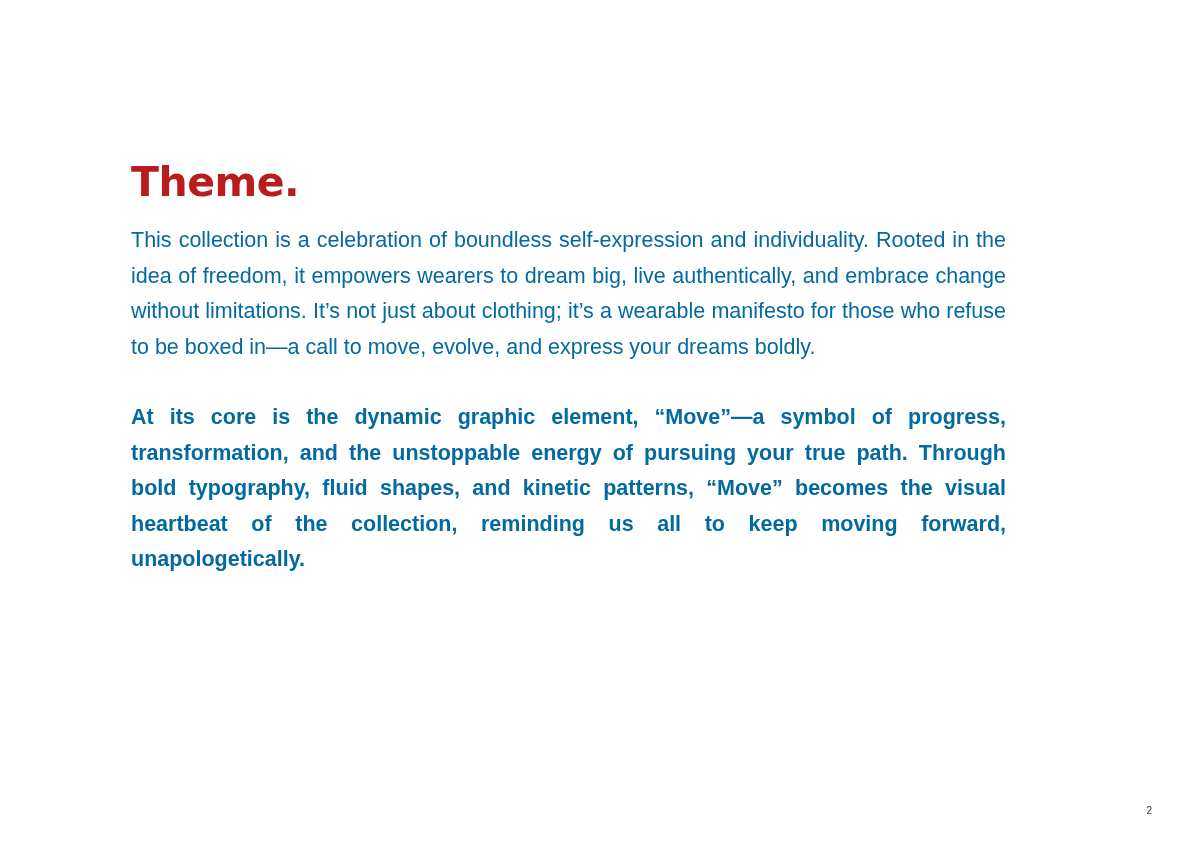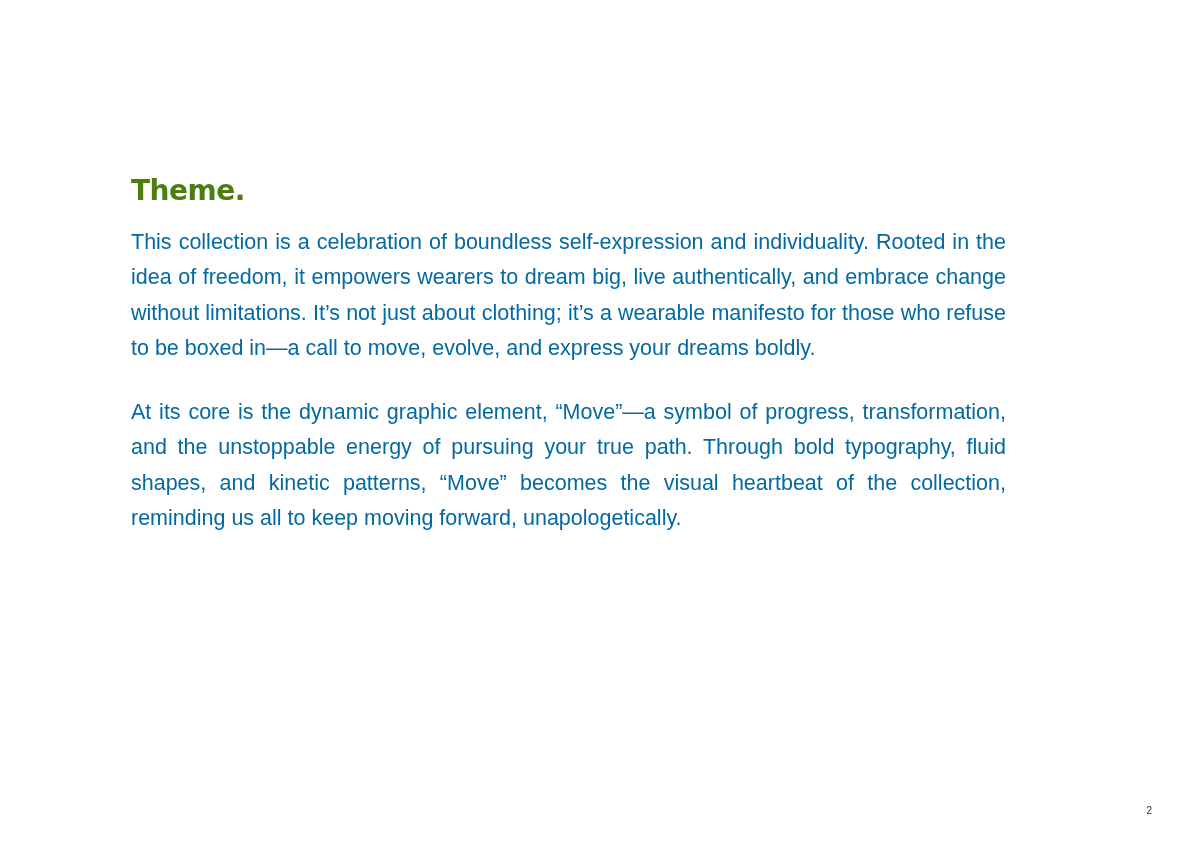--- a/index.html
+++ b/index.html
@@ -24,39 +24,40 @@
     background: #ffffff;
   }
   .content {
     position: absolute;
     left: 131px;
     top: 160px;
     width: 875px;
   }
   .slide-title {
     font-family: "DejaVu Sans", sans-serif;
-    font-size: 28px;
+    font-size: 41px;
     font-weight: 700;
     letter-spacing: -0.5px;
-    color: #4d7c0f;
-    margin: 16px 0 18px 0;
+    color: #b91c1c;
+    margin: 0 0 18px 0;
     line-height: 1.1;
   }
   .body-para {
     font-family: "Liberation Sans", sans-serif;
     font-size: 21.5px;
     line-height: 35.5px;
     color: #0369a1;
     text-align: justify;
     margin: 0;
     -webkit-hyphens: none;
     hyphens: none;
   }
   .body-para + .body-para {
-    margin-top: 28px;
+    margin-top: 35px;
+    font-weight: bold;
   }
   .para-last-natural {
     text-align: justify;
   }
   .page-number {
     position: absolute;
     right: 48px;
     bottom: 32px;
     font-family: "Liberation Sans", sans-serif;
     font-size: 10px;

